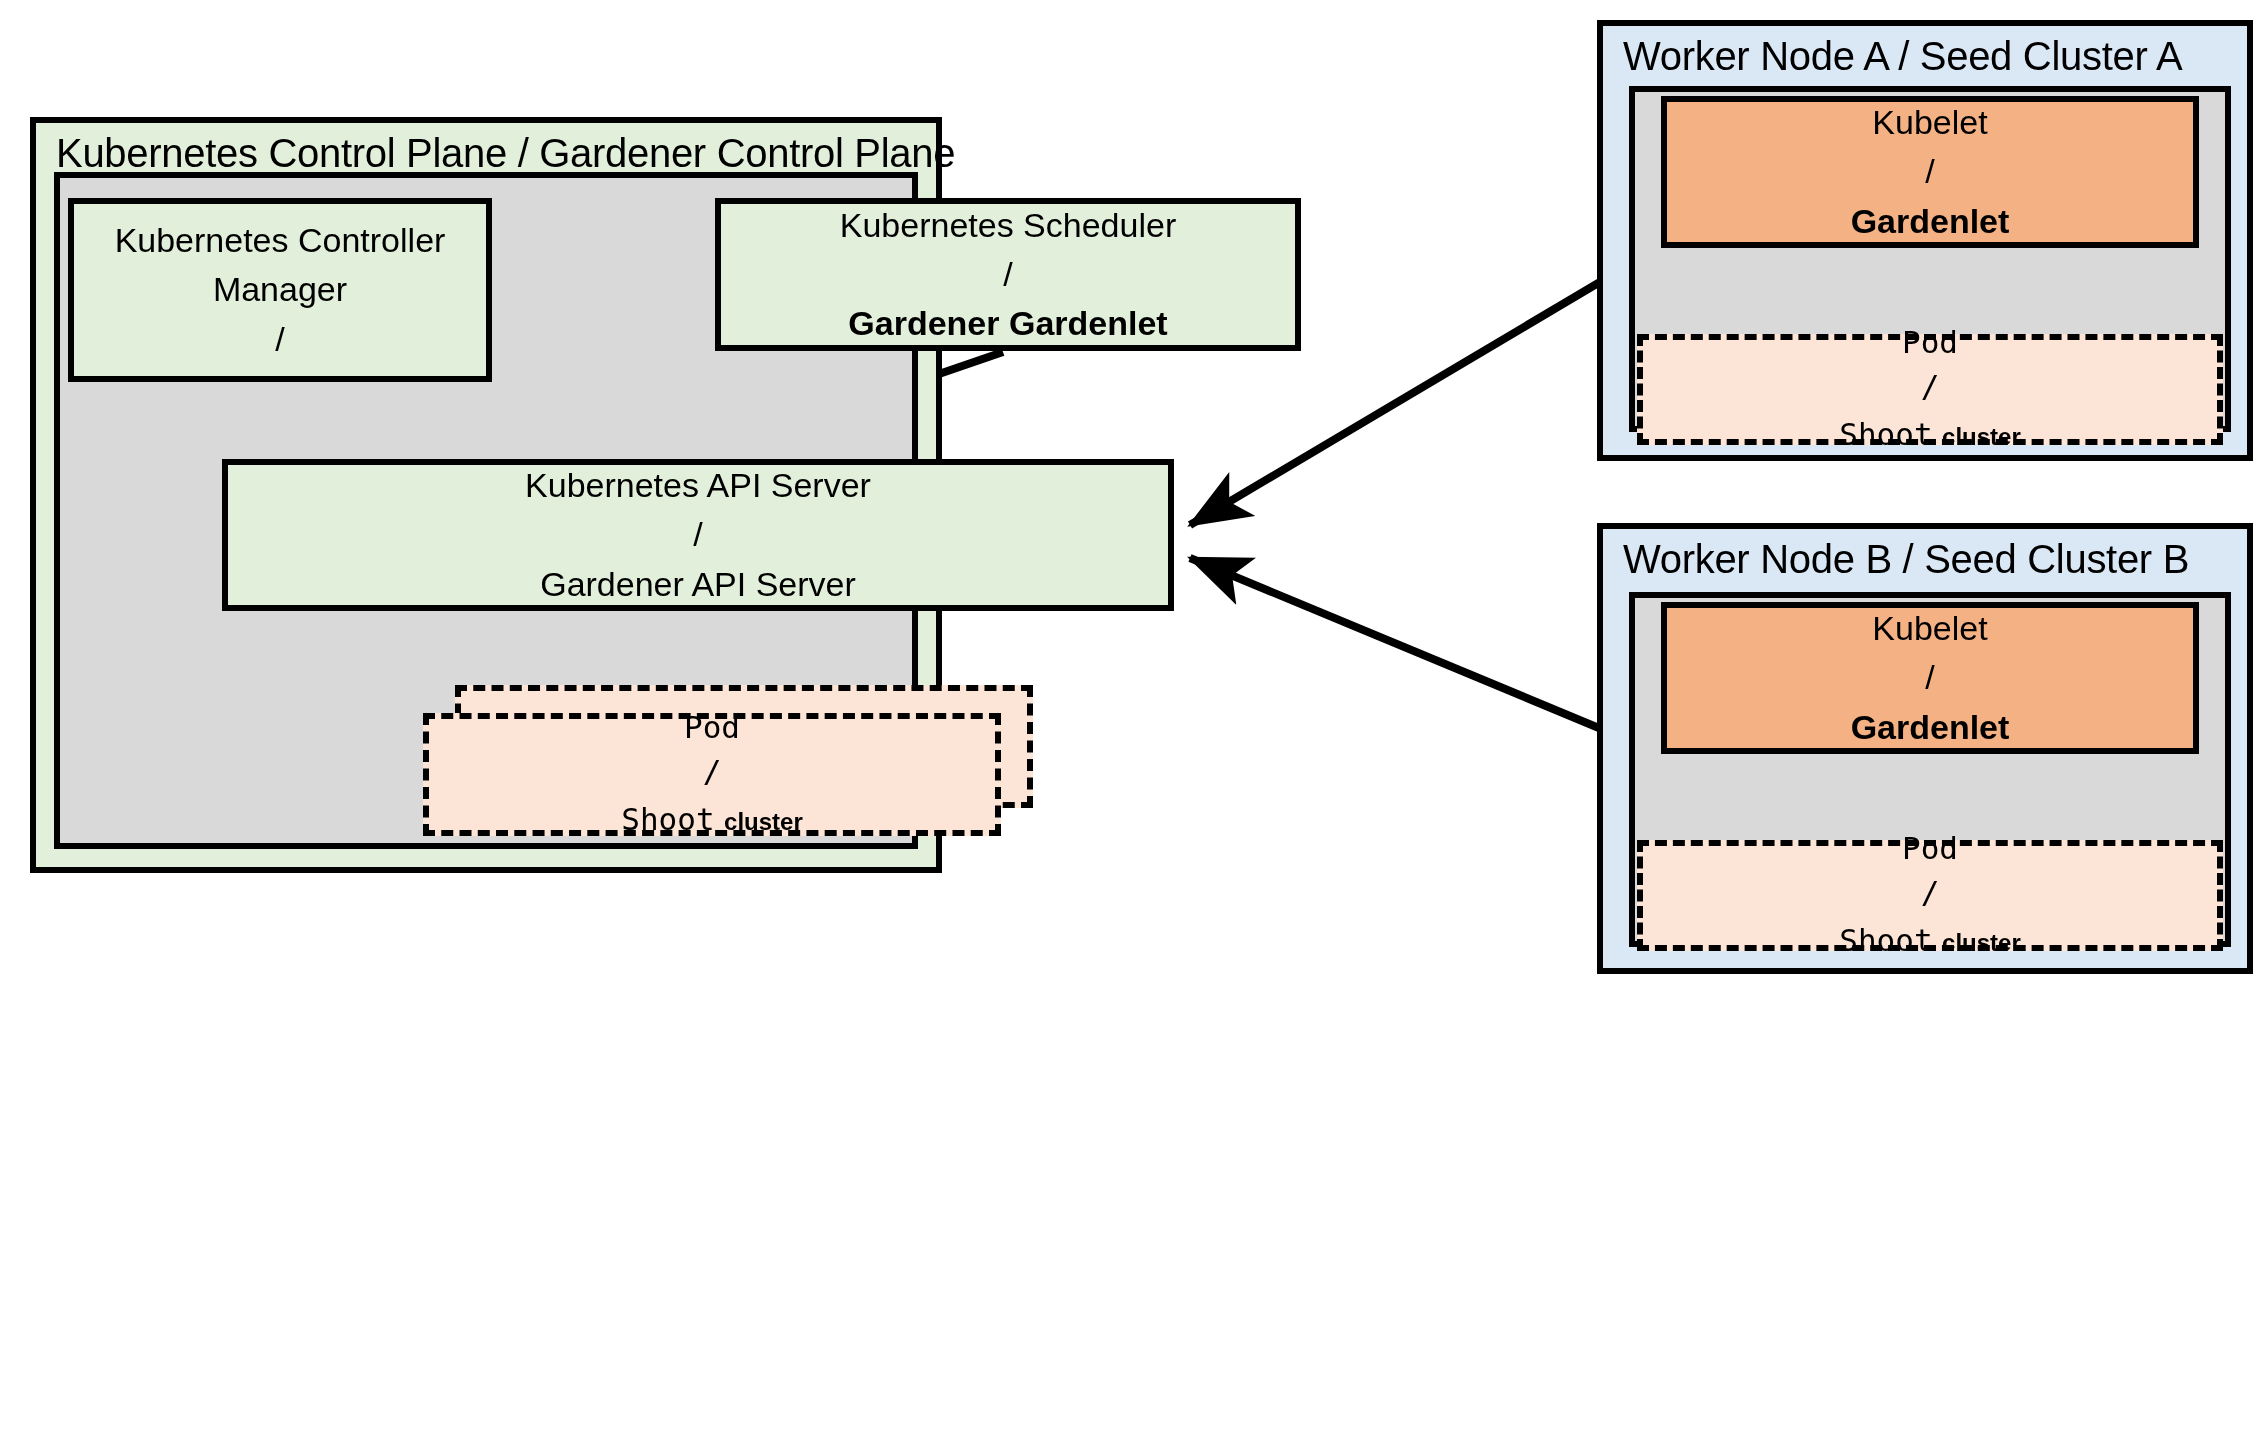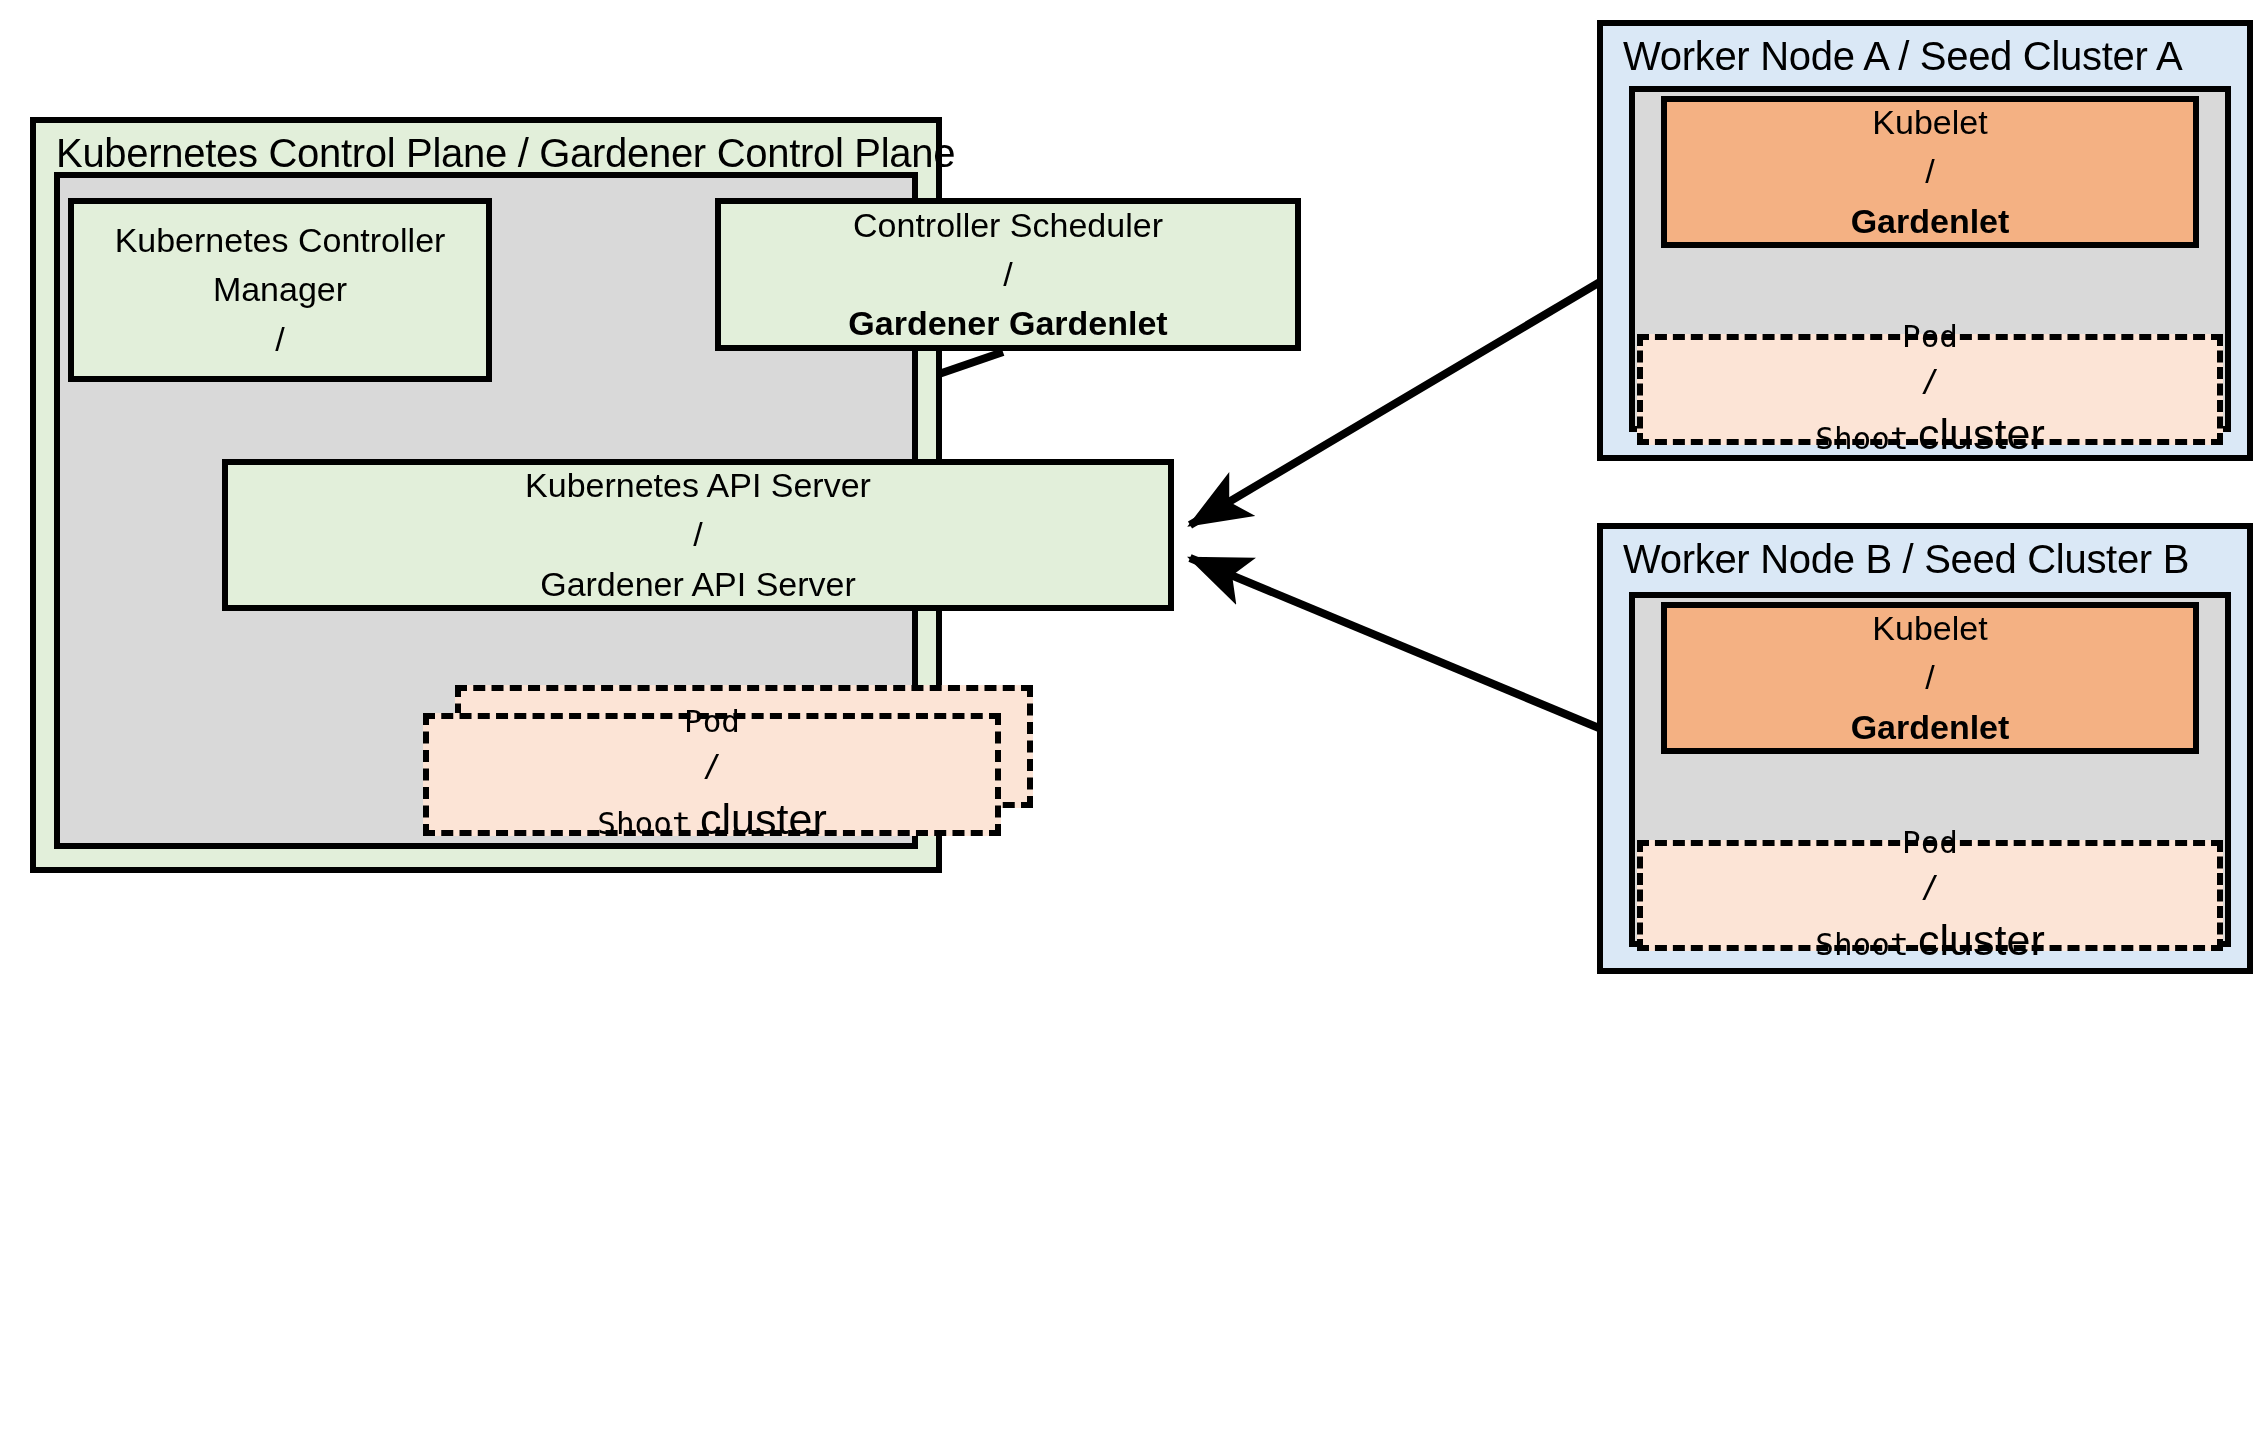--- a/index.html
+++ b/index.html
@@ -39,21 +39,21 @@
     top: 50%;
     transform: translateY(-50%);
     text-align: center;
     font-size: 34px;
     line-height: 1.45;
     color: #000000;
   }
   .ctr .ln { display: block; }
   .ctr .b { font-weight: bold; }
   .mono { font-family: "DejaVu Sans Mono", "Liberation Mono", monospace; font-size: 31px; }
-  .monobold { font-family: "Liberation Sans", sans-serif; font-weight: normal; font-size: 43px; }
+  .monobold { font-family: "Liberation Sans", sans-serif; font-weight: bold; font-size: 24px; }
 
   
   #control-plane {
     left: 30px; top: 117px;
     width: 912px; height: 756px;
     background: #e2efda;
   }
   #control-plane-inner {
     left: 54px; top: 172px;
     width: 864px; height: 677px;
@@ -176,21 +176,21 @@
 
   <div class="box" id="kcm-box">
     <span class="ctr">
       <span class="ln">Kubernetes Controller Manager</span>
       <span class="ln">/</span>
     </span>
   </div>
 
   <div class="box" id="ksched-box">
     <span class="ctr">
-      <span class="ln"><span>Controller Scheduler</span></span>
+      <span class="ln"><span>Kubernetes Scheduler</span></span>
       <span class="ln">/</span>
       <span class="ln b">Gardener Gardenlet</span>
     </span>
   </div>
 
   <div class="box" id="apiserver-box">
     <span class="ctr">
       <span class="ln">Kubernetes API Server</span>
       <span class="ln">/</span>
       <span class="ln">Gardener API Server</span>

